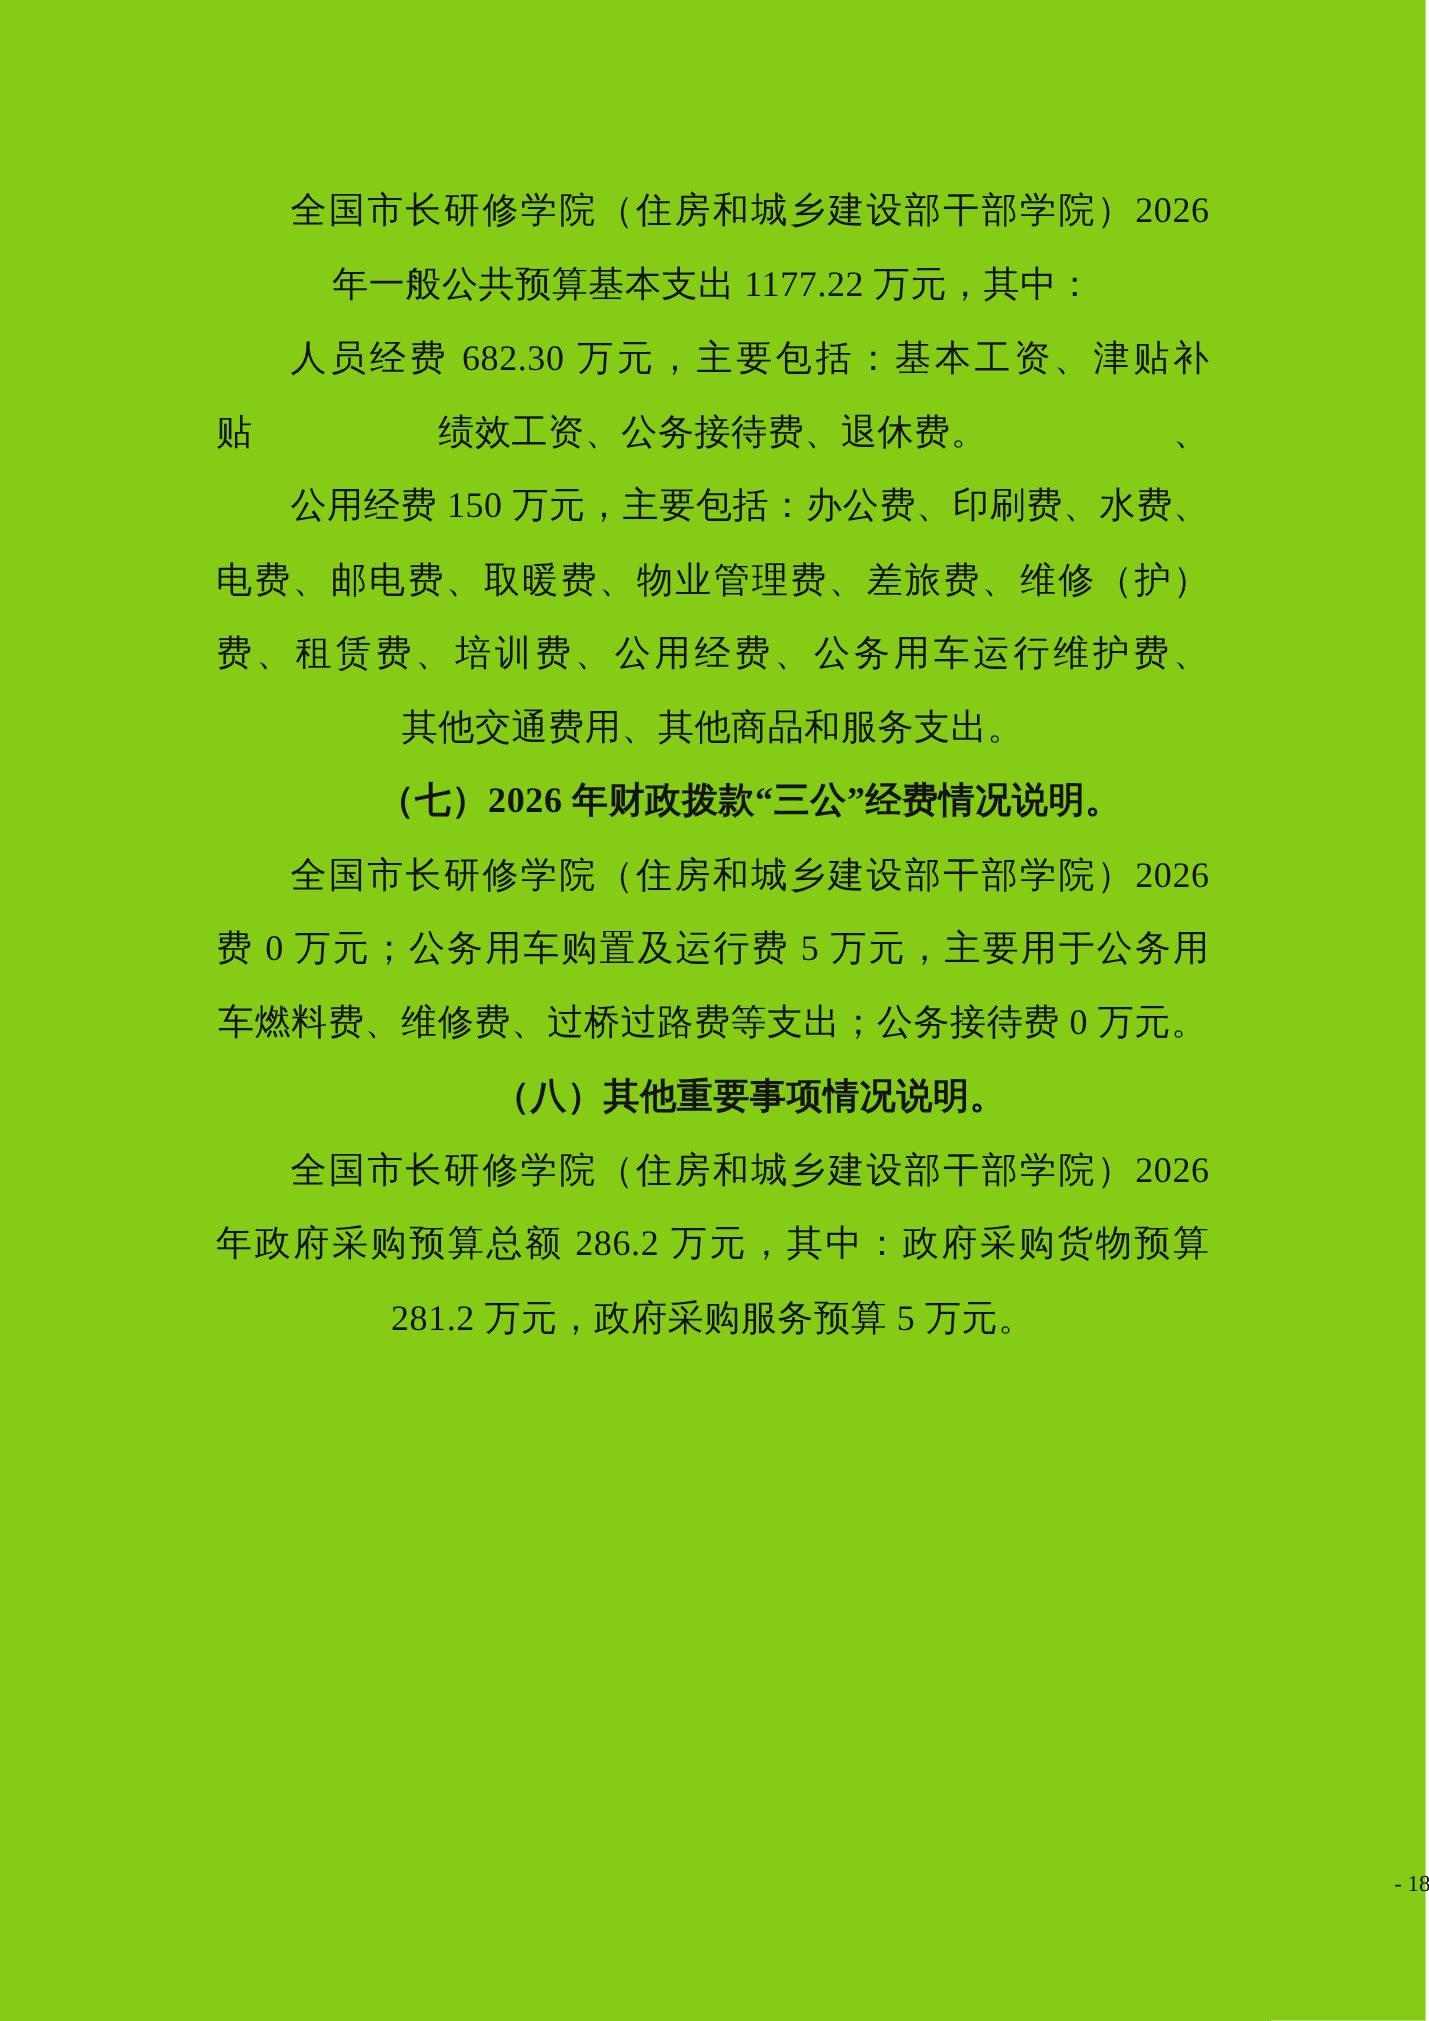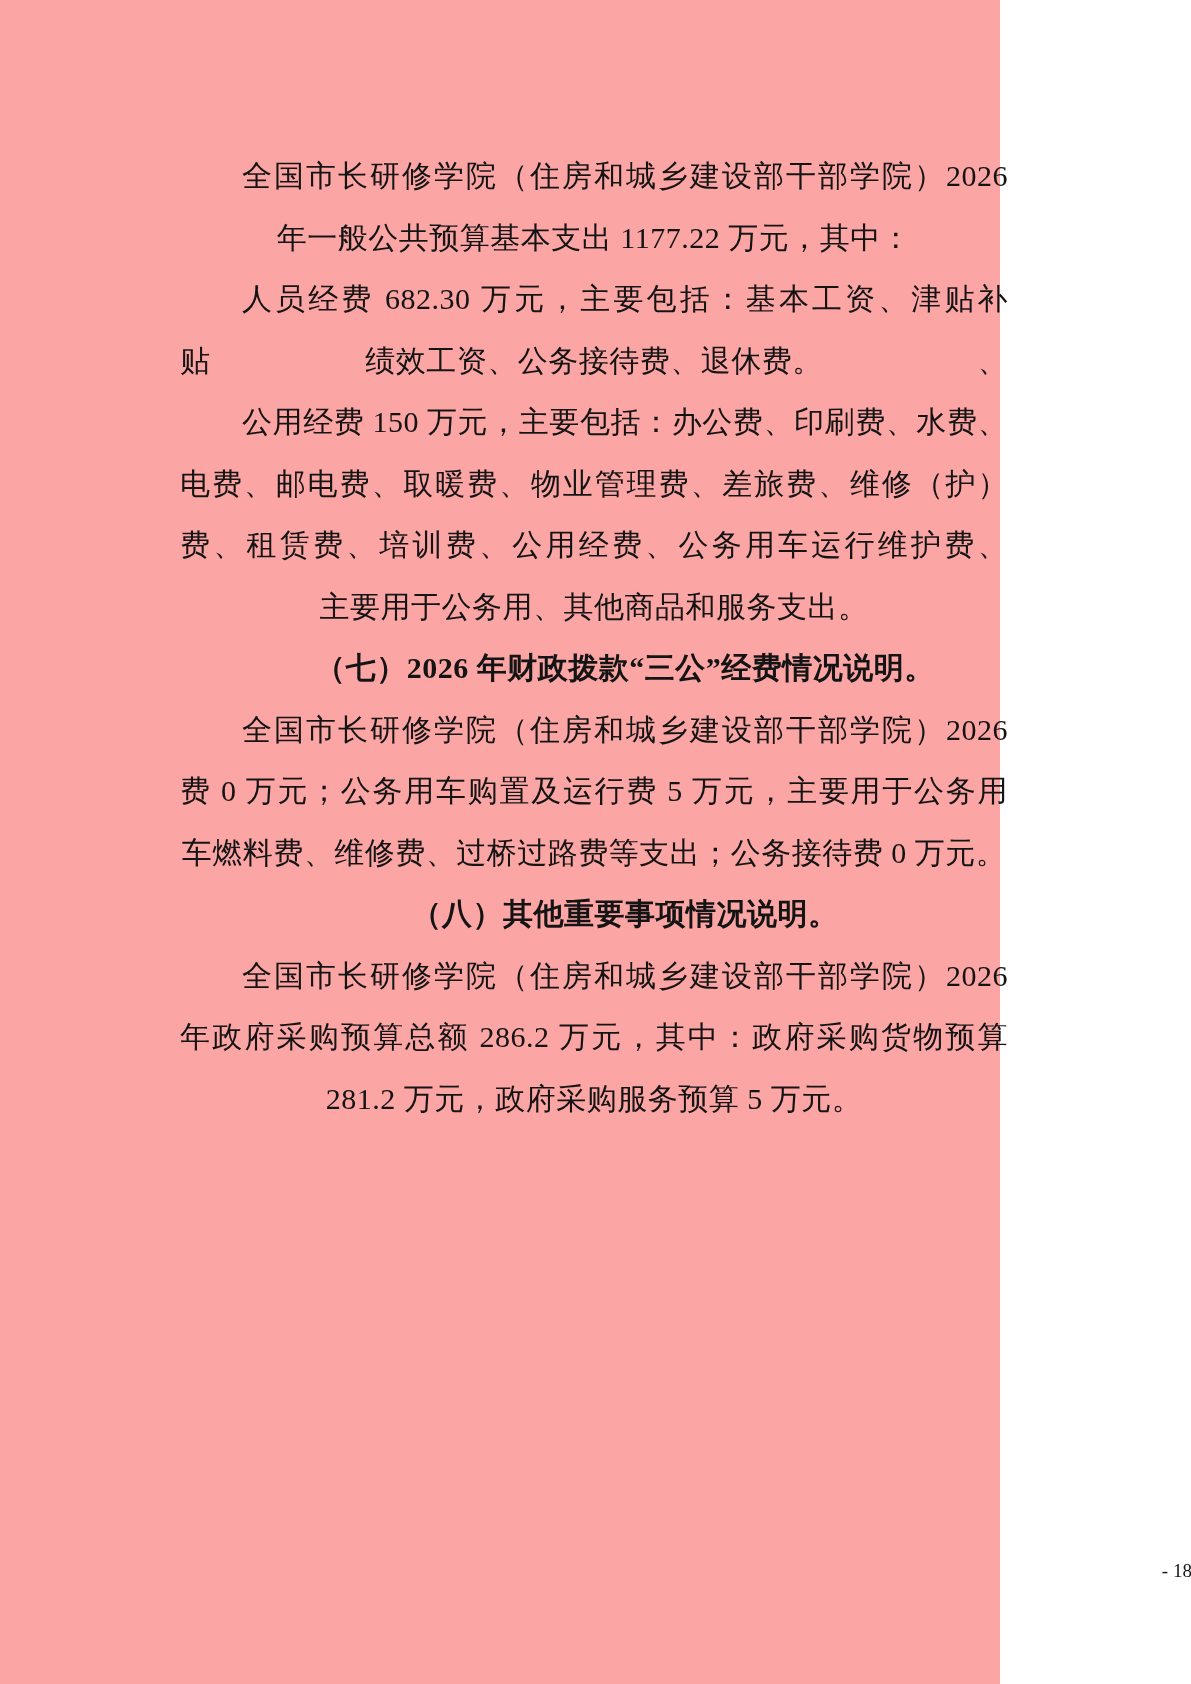--- a/index.html
+++ b/index.html
@@ -11,23 +11,23 @@
     width: 1191px;
     height: 1684px;
     position: relative;
     font-family: "Liberation Serif", "DejaVu Serif", serif;
     color: #141414;
     overflow: hidden;
   }
   .page {
     position: absolute;
     left: 0; top: 0;
-    width: 1000px;
+    width: 1188px;
     height: 1684px;
-    background: #fca5a5;
+    background: #84cc16;
   }
   .text-block {
     position: absolute;
     left: 180px;
     top: 145px;
     width: 828px;
   }
   .line {
     height: 61.5px;
     line-height: 61.5px;
@@ -67,21 +67,21 @@
 
 <div class="page">
   <div class="text-block">
     <div class="line fill indent">全国市长研修学院（住房和城乡建设部干部学院）2026</div>
     <div class="line">年一般公共预算基本支出 1177.22 万元，其中：</div>
     <div class="line fill indent">人员经费 682.30 万元，主要包括：基本工资、津贴补贴、</div>
     <div class="line">绩效工资、公务接待费、退休费。</div>
     <div class="line fill indent">公用经费 150 万元，主要包括：办公费、印刷费、水费、</div>
     <div class="line fill">电费、邮电费、取暖费、物业管理费、差旅费、维修（护）</div>
     <div class="line fill">费、租赁费、培训费、公用经费、公务用车运行维护费、</div>
-    <div class="line">主要用于公务用、其他商品和服务支出。</div>
+    <div class="line">其他交通费用、其他商品和服务支出。</div>
     <div class="line indent heading">（七）2026 年财政拨款“三公”经费情况说明。</div>
     <div class="line fill indent">全国市长研修学院（住房和城乡建设部干部学院）2026</div>
     <div class="line fill">费 0 万元；公务用车购置及运行费 5 万元，主要用于公务用</div>
     <div class="line">车燃料费、维修费、过桥过路费等支出；公务接待费 0 万元。</div>
     <div class="line indent heading">（八）其他重要事项情况说明。</div>
     <div class="line fill indent">全国市长研修学院（住房和城乡建设部干部学院）2026</div>
     <div class="line fill">年政府采购预算总额 286.2 万元，其中：政府采购货物预算</div>
     <div class="line">281.2 万元，政府采购服务预算 5 万元。</div>
   </div>
 

